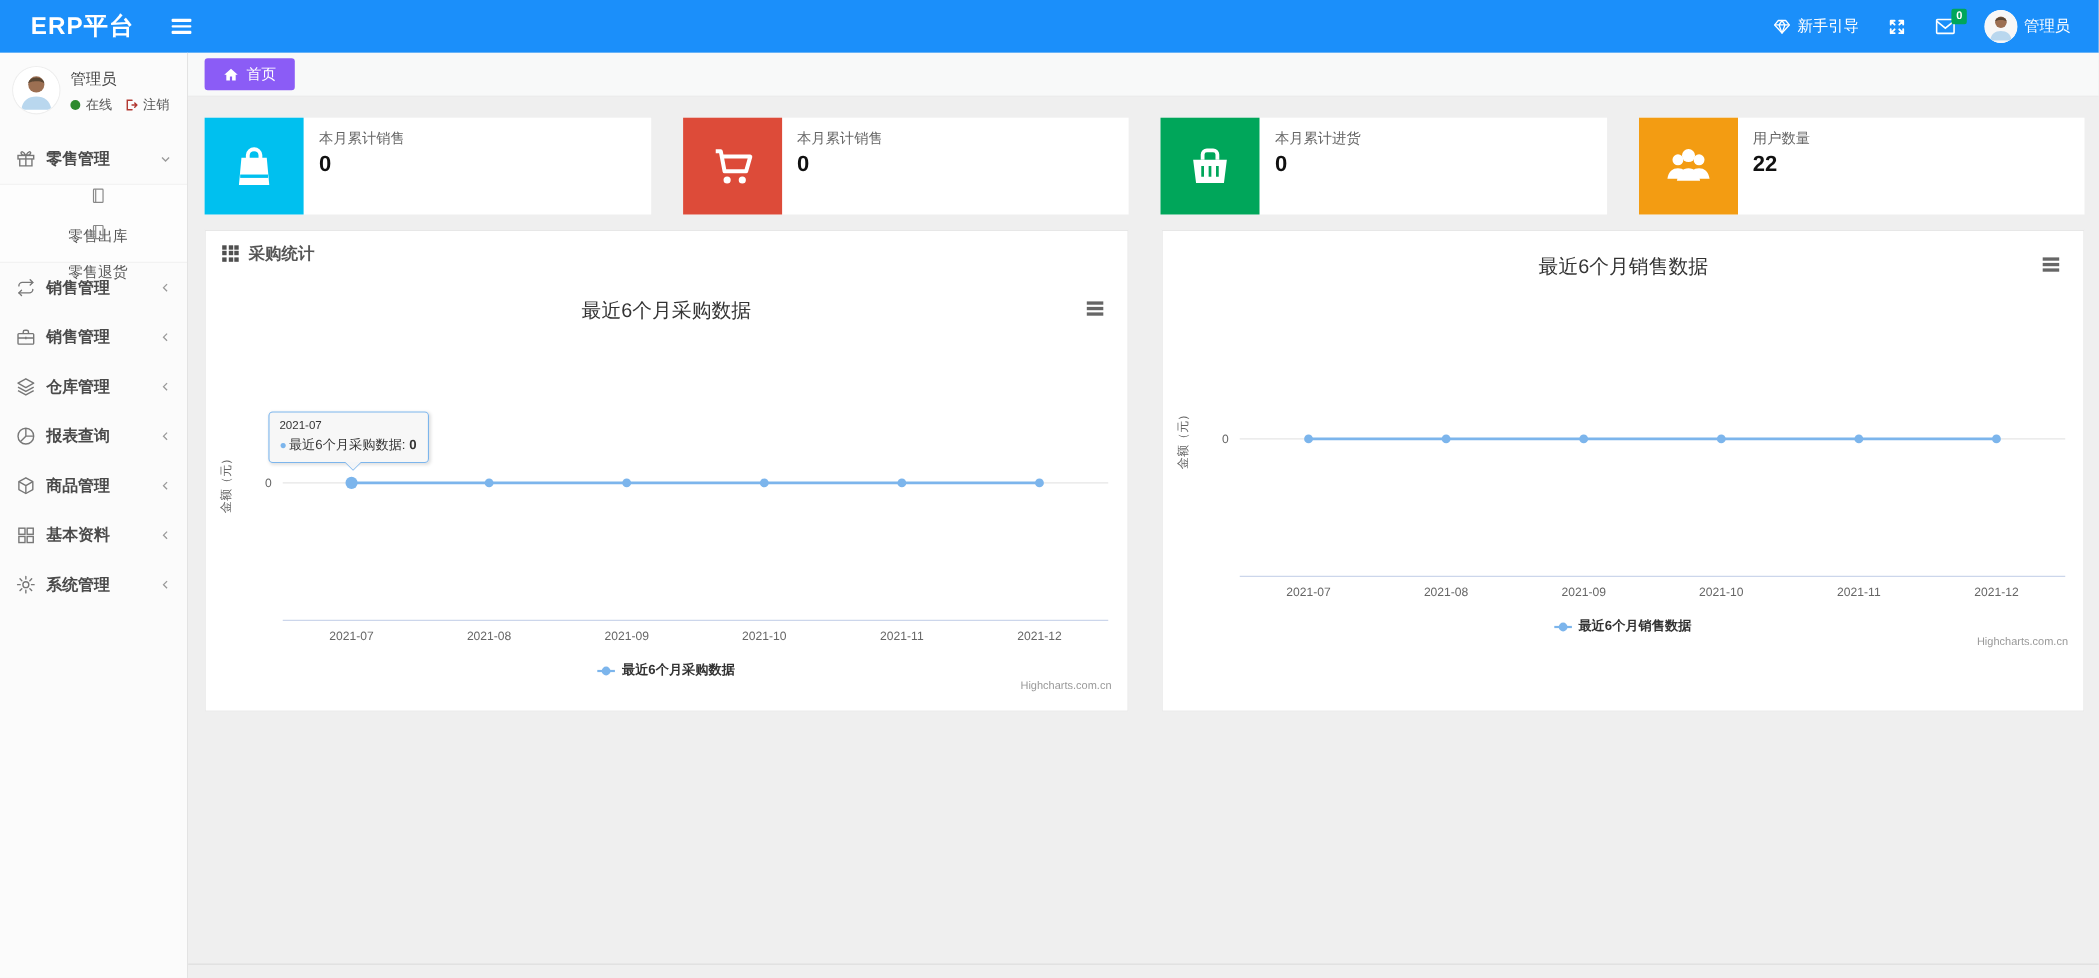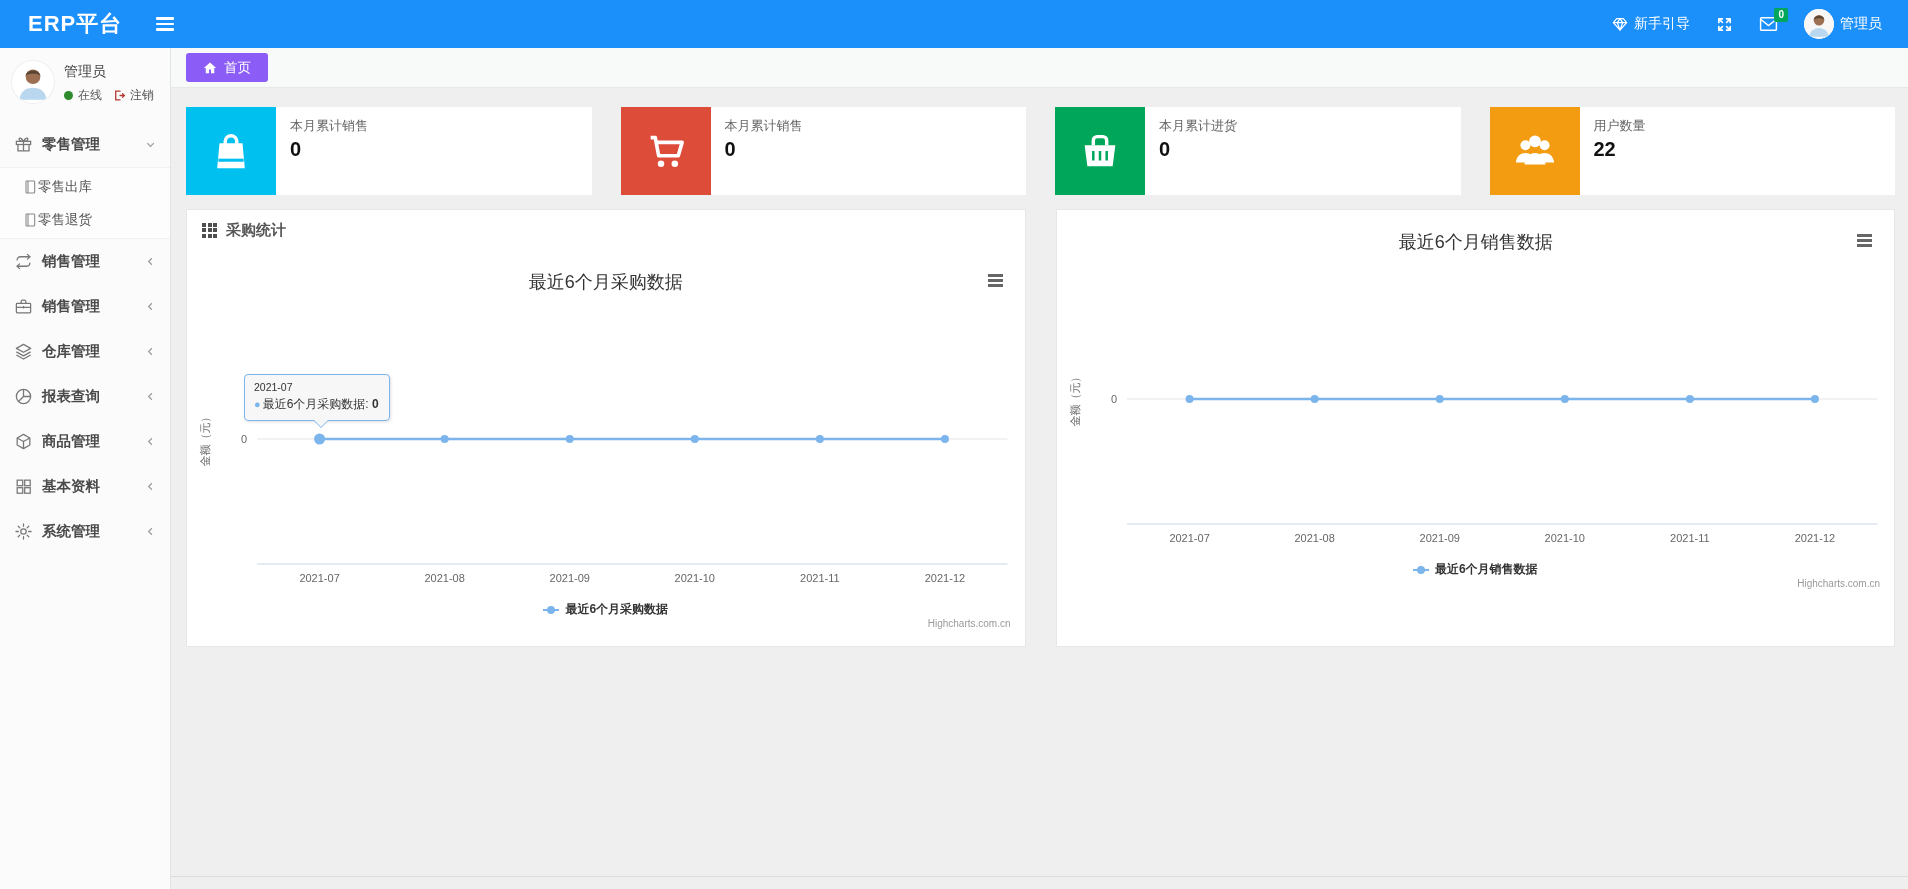--- a/index.html
+++ b/index.html
@@ -35,22 +35,22 @@
 
   
   .menu { margin-top:6px; }
   .menu-item { height:45px; display:flex; align-items:center; padding:0 14px; gap:9px;
     font-size:14.5px; font-weight:bold; color:#4a4a4a; cursor:pointer; }
   .menu-item .micon { width:19px; height:19px; color:#777; flex-shrink:0; display:flex; }
   .micon svg { width:100%; height:100%; }
   .chev { margin-left:auto; color:#999; display:flex; }
   .chev svg { width:11px; height:11px; }
   .submenu { border-top:1px solid #f1f1f1; border-bottom:1px solid #f1f1f1; background:#fdfdfd; padding:2px 0; }
-  .submenu-item { height:33px; display:flex; align-items:center; padding:0 14px 0 22px; gap:0;
-    font-size:13.5px; color:#555; cursor:pointer; }
+  .submenu-item { height:33px; display:flex; align-items:center; padding:0 14px 0 22px; gap:20px;
+    font-size:13.5px; color:#555; cursor:pointer;flex-direction:column; }
   .submenu-item .micon { width:16px; height:16px; color:#888; display:flex; }
 
   
   .tabstrip { height:40px; background:#f8f9f9; border-bottom:1px solid #e8e8e8; display:flex; align-items:center; }
   .home-tab { margin-left:15px; height:29px; display:inline-flex; align-items:center; gap:7px;
     background:#8b5cf6; color:#fff; font-size:13.5px; padding:0 17px; border-radius:3px; cursor:pointer; }
   .home-tab svg { width:14px; height:14px; }
 
   
   .content { flex:1; padding:19px 13px 0 15px; background:#efefef; position:relative; }

